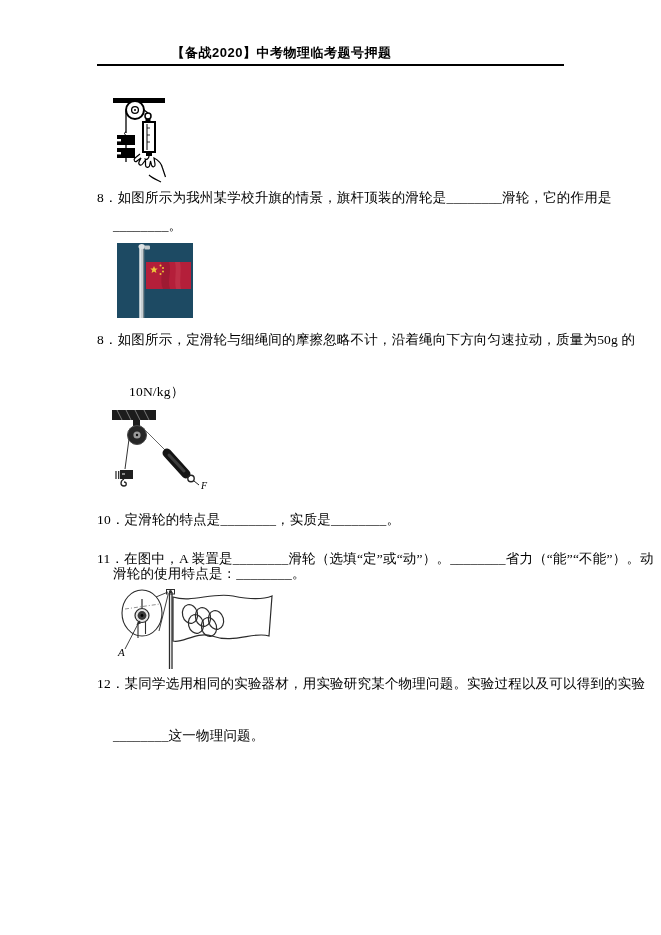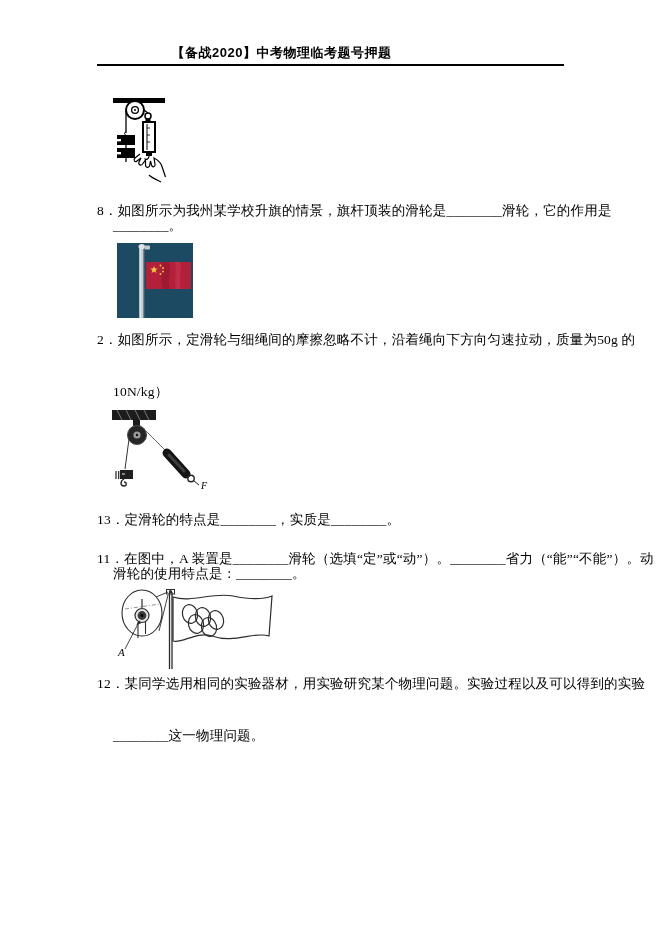--- a/index.html
+++ b/index.html
@@ -56,21 +56,21 @@
       <line x1="35" y1="48" x2="38" y2="48" stroke="#000" stroke-width="0.8"></line>
       <rect x="34" y="58" width="6" height="4" fill="#000"></rect>
       <path d="M37,62 c0,3 -3,4.5 -4.5,2.5" fill="none" stroke="#000" stroke-width="1.2"></path>
     </g>
     <g>
       <path d="M28,60 l-5,4 c-2,2 0,5 2,3 l4,-3 -2,4 c-1,3 2,4 3.5,2 l3,-4 0,5 c0,3 3,3 4,1 l1,-5 1,4 c1,3 4,2 3.5,-1 l-1,-6 c4,2 7.5,6 8.5,10 l3,9" fill="none" stroke="#000" stroke-width="1.2"></path>
       <path d="M49,88 c-4,-2 -9,-4 -12,-7" fill="none" stroke="#000" stroke-width="1.1"></path>
     </g>
   </svg>
 
-  <div class="line" style="left:97px;top:202px;">8．如图所示为我州某学校升旗的情景，旗杆顶装的滑轮是________滑轮，它的作用是</div>
+  <div class="line" style="left:97px;top:189px;">8．如图所示为我州某学校升旗的情景，旗杆顶装的滑轮是________滑轮，它的作用是</div>
   <div class="line indent" style="top:217px;">________。</div>
 
   <svg class="fig" style="left:117px;top:243px;" width="76" height="75" viewBox="0 0 76 75">
     <rect x="0" y="0" width="76" height="75" fill="#1d4a63"></rect>
     <g>
       <rect x="22.5" y="2" width="4.6" height="73" fill="#c6ced2"></rect>
       <rect x="22.5" y="2" width="1.2" height="73" fill="#eef1f2"></rect>
       <rect x="26" y="2" width="1.1" height="73" fill="#78868d"></rect>
       <ellipse cx="24.7" cy="3.6" rx="3.2" ry="2.6" fill="#dde2e4"></ellipse>
       <rect x="27.5" y="2.5" width="5.5" height="4" rx="1" fill="#c2cacd"></rect>
@@ -80,22 +80,22 @@
       <path d="M44,19 c3,9 -2,18 2,27 l7,0 c-3,-9 2,-18 -1,-27 z" opacity="0.85" fill="#9a1a31"></path>
       <path d="M58,19 c2,8 -1,19 1,27 l5,0 c-2,-8 1,-19 -1,-27 z" fill="#c53a50" opacity="0.6"></path>
       <path d="M37,23 l1.1,2.4 2.6,0.2 -2,1.7 0.7,2.6 -2.4,-1.5 -2.4,1.5 0.7,-2.6 -2,-1.7 2.6,-0.2 z" fill="#ecc53b"></path>
       <circle cx="43.5" cy="22.5" r="1" fill="#ecc53b"></circle>
       <circle cx="46" cy="25" r="1" fill="#ecc53b"></circle>
       <circle cx="46" cy="28.5" r="1" fill="#ecc53b"></circle>
       <circle cx="43.5" cy="31" r="1" fill="#ecc53b"></circle>
     </g>
   </svg>
 
-  <div class="line" style="left:97px;top:331px;">2．如图所示，定滑轮与细绳间的摩擦忽略不计，沿着绳向下方向匀速拉动，质量为50g 的</div>
-  <div class="line indent" style="top:383px;">10N/kg）</div>
+  <div class="line" style="left:97px;top:331px;">8．如图所示，定滑轮与细绳间的摩擦忽略不计，沿着绳向下方向匀速拉动，质量为50g 的</div>
+  <div class="line indent" style="top:383px;margin-left:16px;">10N/kg）</div>
 
   <svg class="fig" style="left:105px;top:409px;" width="110" height="84" viewBox="0 0 110 84">
     <g>
       <rect x="7" y="1" width="44" height="10" fill="#1c1c1c"></rect>
       <path d="M12,1 l5,10 M21,1 l5,10 M30,1 l5,10 M39,1 l5,10" stroke="#7a7a7a" stroke-width="1"></path>
       <rect x="28" y="11" width="7" height="6" fill="#1c1c1c"></rect>
     </g>
     <g>
       <circle cx="32" cy="26" r="9.5" fill="#262626" stroke="#4a4a4a" stroke-width="1"></circle>
       <circle cx="32" cy="26" r="3.6" fill="#9a9a9a"></circle>
@@ -111,21 +111,21 @@
     <line x1="40" y1="21" x2="61" y2="42" stroke="#666" stroke-width="1"></line>
     <g>
       <line x1="62" y1="44" x2="81" y2="65" stroke="#141414" stroke-width="9" stroke-linecap="round"></line>
       <line x1="64" y1="46" x2="79" y2="62" stroke="#3e3e3e" stroke-width="3" stroke-linecap="round"></line>
       <circle cx="86" cy="69.5" r="3.2" fill="none" stroke="#222" stroke-width="1.4"></circle>
       <line x1="89" y1="72" x2="94" y2="76" stroke="#222" stroke-width="1"></line>
     </g>
     <text x="96" y="80" font-size="10" font-style="italic">F</text>
   </svg>
 
-  <div class="line" style="left:97px;top:511px;">13．定滑轮的特点是________，实质是________。</div>
+  <div class="line" style="left:97px;top:511px;">10．定滑轮的特点是________，实质是________。</div>
 
   <div class="line" style="left:97px;top:550px;">11．在图中，A 装置是________滑轮（选填“定”或“动”）。________省力（“能”“不能”）。动</div>
   <div class="line indent" style="top:565px;text-align:center;">滑轮的使用特点是：________。</div>
 
   <svg class="fig" style="left:112px;top:588px;" width="165" height="84" viewBox="0 0 165 84">
     <g>
       <path d="M61,9 C 80,15 100,4 121,8 C 135,11 150,12 160,8 L 157,48 C 142,43 122,56 100,48 C 84,43 70,56 61,53 Z" fill="#fff" stroke="#2b2b2b" stroke-width="1.2"></path>
       <g fill="none" stroke="#2b2b2b" stroke-width="1.2">
         <ellipse cx="78" cy="26" rx="7.5" ry="9.5" transform="rotate(-14 78 26)"></ellipse>
         <ellipse cx="91" cy="29" rx="7.5" ry="9.5" transform="rotate(-14 91 29)"></ellipse>

